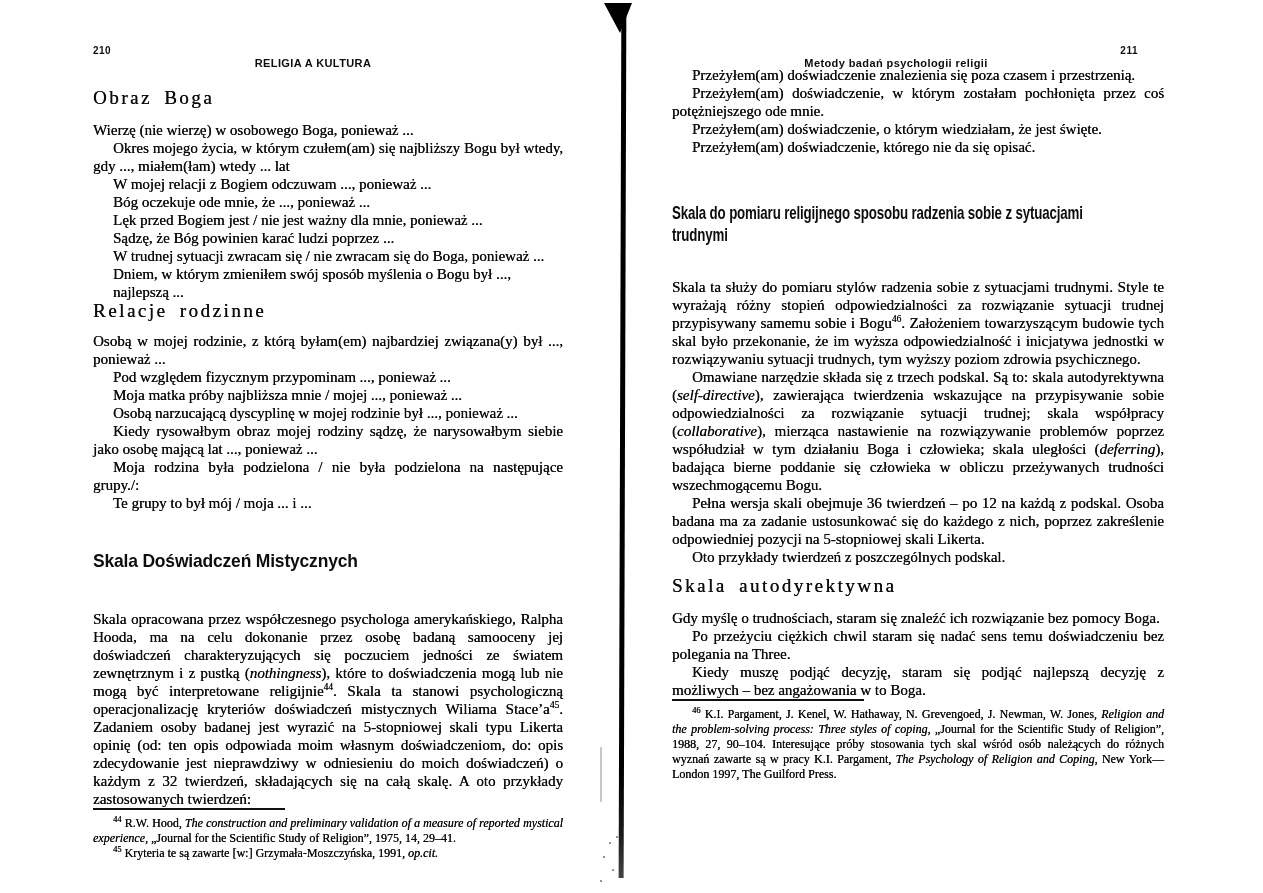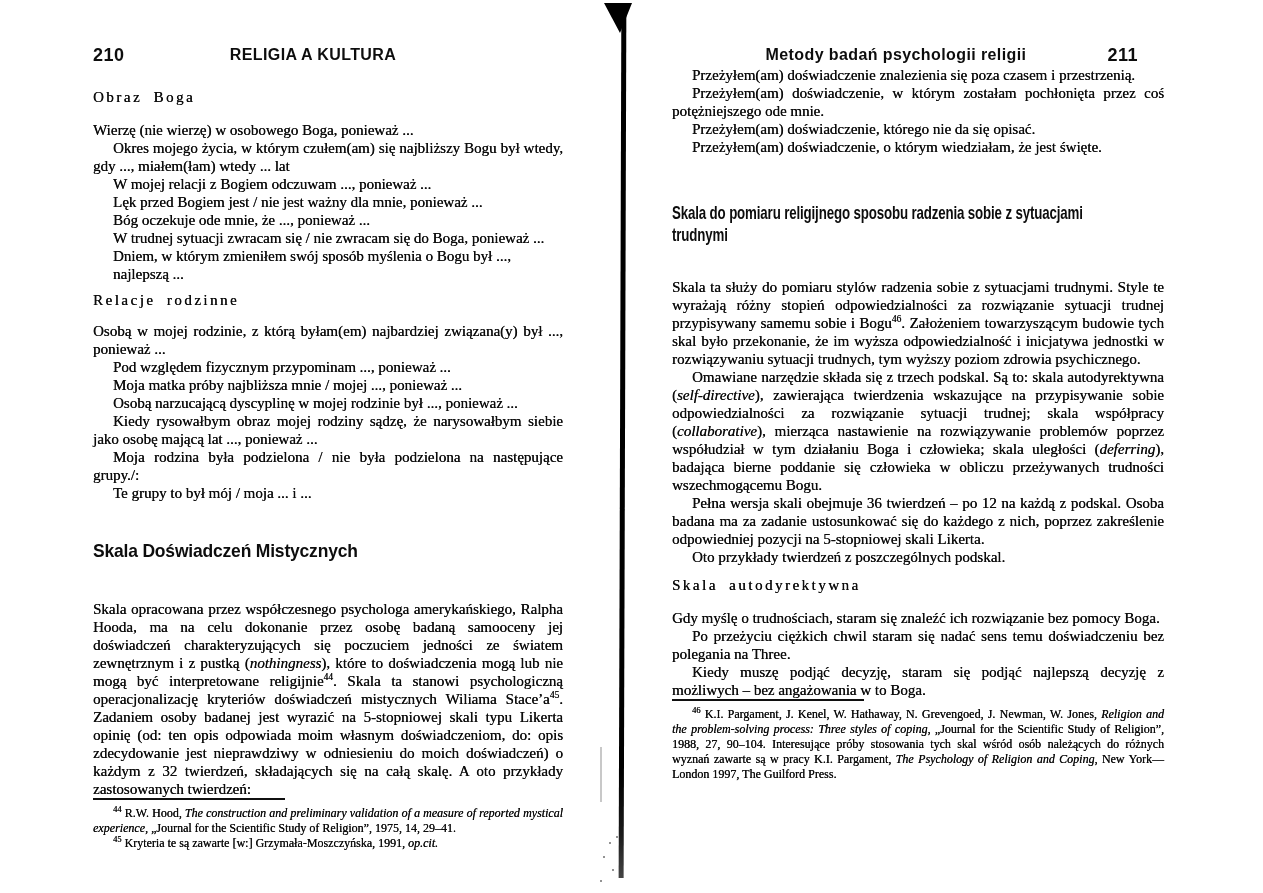--- a/index.html
+++ b/index.html
@@ -8,32 +8,32 @@
     position:relative; width:1263px; height:893px; background:var(--paper);
     overflow:hidden; font-family:"Liberation Serif", serif; color:var(--ink);
   }
   
   .page{ position:absolute; top:45px; height:802px; display:flex; flex-direction:column; }
   .page-left{ left:93px; width:470px; }
   .page-right{ left:672px; width:492px; }
 
   .pageheader{ position:relative; height:17px; flex:none;
     font-family:"Liberation Sans", sans-serif; font-weight:700; }
-  .pagenum{ font-size:18px; letter-spacing:0.5px; }
+  .pagenum{ font-size:10px; letter-spacing:0.5px; }
   .page-left  .pagenum{ position:absolute; left:0; top:0; }
   .page-right .pagenum{ position:absolute; right:26px; top:0; }
-  .runhead{ position:absolute; top:1px; font-size:16px; letter-spacing:0.4px; white-space:nowrap; }
+  .runhead{ position:absolute; top:12px; font-size:11px; letter-spacing:0.4px; white-space:nowrap; }
   .page-left  .runhead{ left:220px; transform:translateX(-50%); }
   .page-right .runhead{ left:224px; transform:translateX(-50%); }
 
   
   .para{ margin:0; font-size:15px; line-height:18px; text-align:justify;
          text-shadow:0.25px 0 0 currentColor; }
   .para.ind{ text-indent:20px; }
-  .h-spaced{ font-size:15px; line-height:19px; letter-spacing:2.5px; word-spacing:5px;
+  .h-spaced{ font-size:19px; line-height:19px; letter-spacing:2.5px; word-spacing:5px;
              text-shadow:0.25px 0 0 currentColor; }
   .h-bold{ font-family:"Liberation Sans", sans-serif; font-weight:700; font-size:19px;
            line-height:22px; white-space:nowrap; letter-spacing:-0.2px; }
   .page-left  .h-bold{ transform:scaleX(0.92); transform-origin:0 50%; }
   .page-right .h-bold{ transform:scaleX(0.70); transform-origin:0 50%; }
   em{ font-style:italic; }
   sup.supref{ font-size:9.5px; line-height:0; vertical-align:6px; letter-spacing:0; }
 
   .footnotes{ margin-top:auto; flex:none; }
   .fn-rule{ width:192px; height:2px; background:#101010; margin:0 0 6px 0; }
@@ -59,26 +59,27 @@
   <div class="page page-left">
     <div class="pageheader">
       <span class="pagenum">210</span>
       <span class="runhead">RELIGIA A KULTURA</span>
     </div>
     <div id="left-blocks">
         <div class="h-spaced" style="margin-top: 26px;">Obraz Boga</div>
         <p class="para" style="margin-top: 14px;"><span>Wierzę (nie wierzę) w osobowego Boga, ponieważ ...</span></p>
         <p class="para ind"><span>Okres mojego życia, w którym czułem(am) się najbliższy Bogu był wtedy, gdy ..., miałem(łam) wtedy ... lat</span></p>
         <p class="para ind"><span>W mojej relacji z Bogiem odczuwam ..., ponieważ ...</span></p>
+        <p class="para ind"><span>Bóg oczekuje ode mnie, że ..., ponieważ ...</span></p>
         <p class="para ind"><span>Lęk przed Bogiem jest / nie jest ważny dla mnie, ponieważ ...</span></p>
-        <p class="para ind"><span>Bóg oczekuje ode mnie, że ..., ponieważ ...</span></p>
+        <p class="para ind"><span>Sądzę, że Bóg powinien karać ludzi poprzez ...</span></p>
         <p class="para ind"><span>W trudnej sytuacji zwracam się / nie zwracam się do Boga, ponieważ ...</span></p>
         <p class="para ind"><span>Dniem, w którym zmieniłem swój sposób myślenia o Bogu był ...,</span></p>
         <p class="para ind"><span>najlepszą ...</span></p>
-        <div class="h-spaced" style="margin-top: 8px;">Relacje rodzinne</div>
+        <div class="h-spaced" style="">Relacje rodzinne</div>
         <p class="para" style="margin-top: 12px;"><span>Osobą w mojej rodzinie, z którą byłam(em) najbardziej związana(y) był ..., ponieważ ...</span></p>
         <p class="para ind"><span>Pod względem fizycznym przypominam ..., ponieważ ...</span></p>
         <p class="para ind"><span>Moja matka próby najbliższa mnie / mojej ..., ponieważ ...</span></p>
         <p class="para ind"><span>Osobą narzucającą dyscyplinę w mojej rodzinie był ..., ponieważ ...</span></p>
         <p class="para ind"><span>Kiedy rysowałbym obraz mojej rodziny sądzę, że narysowałbym siebie jako osobę mającą lat ..., ponieważ ...</span></p>
         <p class="para ind"><span>Moja rodzina była podzielona / nie była podzielona na następujące grupy./:</span></p>
         <p class="para ind"><span>Te grupy to był mój / moja ... i ...</span></p>
         <div class="h-bold" style="margin-top: 38px;"><span>Skala Doświadczeń Mistycznych</span></div>
         <p class="para" style="margin-top: 38px;"><span>Skala opracowana przez współczesnego psychologa amerykańskiego, Ralpha Hooda, ma na celu dokonanie przez osobę badaną samooceny jej doświadczeń charakteryzujących się poczuciem jedności ze światem zewnętrznym i z pustką (</span><em>nothingness</em><span>), które to doświadczenia mogą lub nie mogą być interpretowane religijnie</span><sup class="supref">44</sup><span>. Skala ta stanowi psychologiczną operacjonalizację kryteriów doświadczeń mistycznych Wiliama Stace’a</span><sup class="supref">45</sup><span>. Zadaniem osoby badanej jest wyrazić na 5-stopniowej skali typu Likerta opinię (od: ten opis odpowiada moim własnym doświadczeniom, do: opis zdecydowanie jest nieprawdziwy w odniesieniu do moich doświadczeń) o każdym z 32 twierdzeń, składających się na całą skalę. A oto przykłady zastosowanych twierdzeń:</span></p>
         <div class="footnotes">
@@ -99,22 +100,22 @@
   <div class="dot" style="left:616px;top:836px"></div>
 
   <div class="page page-right">
     <div class="pageheader">
       <span class="runhead">Metody badań psychologii religii</span>
       <span class="pagenum">211</span>
     </div>
     <div id="right-blocks">
         <p class="para ind" style="margin-top: 4px;"><span>Przeżyłem(am) doświadczenie znalezienia się poza czasem i przestrzenią.</span></p>
         <p class="para ind"><span>Przeżyłem(am) doświadczenie, w którym zostałam pochłonięta przez coś potężniejszego ode mnie.</span></p>
+        <p class="para ind"><span>Przeżyłem(am) doświadczenie, o którym wiedziałam, że jest święte.</span></p>
         <p class="para ind"><span>Przeżyłem(am) doświadczenie, którego nie da się opisać.</span></p>
-        <p class="para ind"><span>Przeżyłem(am) doświadczenie, o którym wiedziałam, że jest święte.</span></p>
         <div class="h-bold" style="margin-top: 46px;"><span>Skala do pomiaru religijnego sposobu radzenia sobie z sytuacjami</span><br><span>trudnymi</span></div>
         <p class="para" style="margin-top: 32px;"><span>Skala ta służy do pomiaru stylów radzenia sobie z sytuacjami trudnymi. Style te wyrażają różny stopień odpowiedzialności za rozwiązanie sytuacji trudnej przypisywany samemu sobie i Bogu</span><sup class="supref">46</sup><span>. Założeniem towarzyszącym budowie tych skal było przekonanie, że im wyższa odpowiedzialność i inicjatywa jednostki w rozwiązywaniu sytuacji trudnych, tym wyższy poziom zdrowia psychicznego.</span></p>
         <p class="para ind"><span>Omawiane narzędzie składa się z trzech podskal. Są to: skala autodyrektywna (</span><em>self-directive</em><span>), zawierająca twierdzenia wskazujące na przypisywanie sobie odpowiedzialności za rozwiązanie sytuacji trudnej; skala współpracy (</span><em>collaborative</em><span>), mierząca nastawienie na rozwiązywanie problemów poprzez współudział w tym działaniu Boga i człowieka; skala uległości (</span><em>deferring</em><span>), badająca bierne poddanie się człowieka w obliczu przeżywanych trudności wszechmogącemu Bogu.</span></p>
         <p class="para ind"><span>Pełna wersja skali obejmuje 36 twierdzeń – po 12 na każdą z podskal. Osoba badana ma za zadanie ustosunkować się do każdego z nich, poprzez zakreślenie odpowiedniej pozycji na 5-stopniowej skali Likerta.</span></p>
         <p class="para ind"><span>Oto przykłady twierdzeń z poszczególnych podskal.</span></p>
         <div class="h-spaced" style="margin-top: 10px;">Skala autodyrektywna</div>
         <p class="para" style="margin-top: 14px;"><span>Gdy myślę o trudnościach, staram się znaleźć ich rozwiązanie bez pomocy Boga.</span></p>
         <p class="para ind"><span>Po przeżyciu ciężkich chwil staram się nadać sens temu doświadczeniu bez polegania na Three.</span></p>
         <p class="para ind"><span>Kiedy muszę podjąć decyzję, staram się podjąć najlepszą decyzję z możliwych – bez angażowania w to Boga.</span></p>
         <div class="footnotes">

